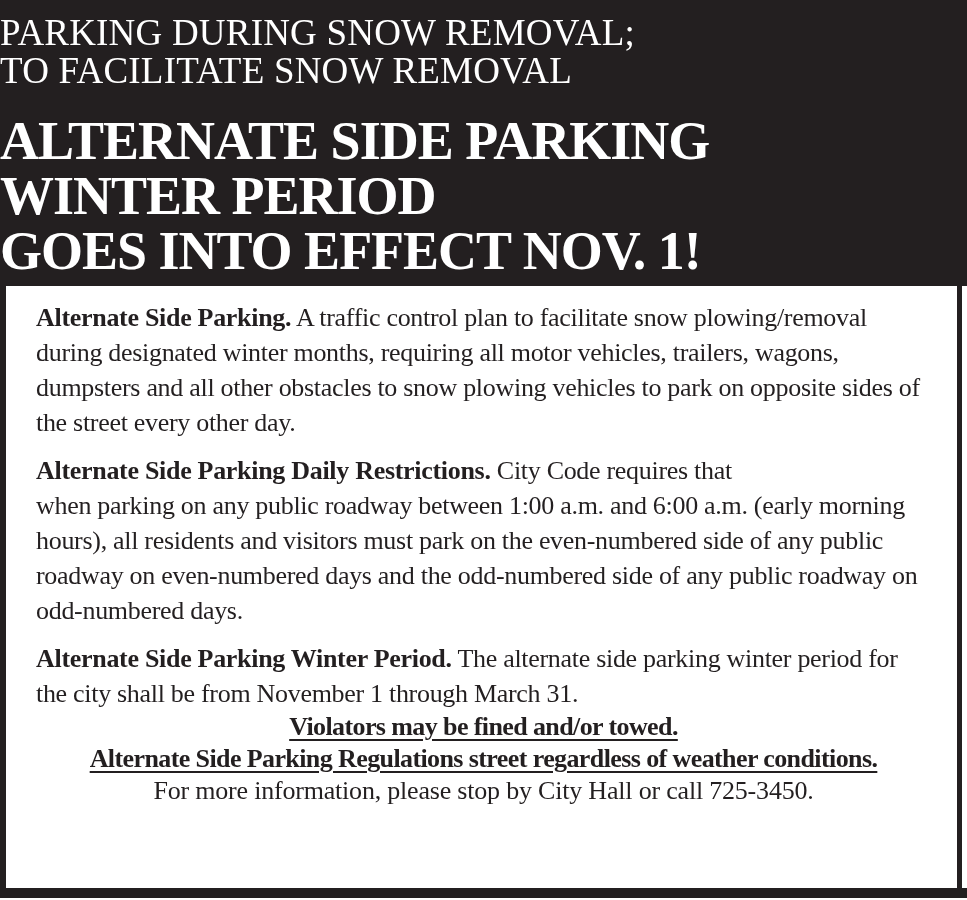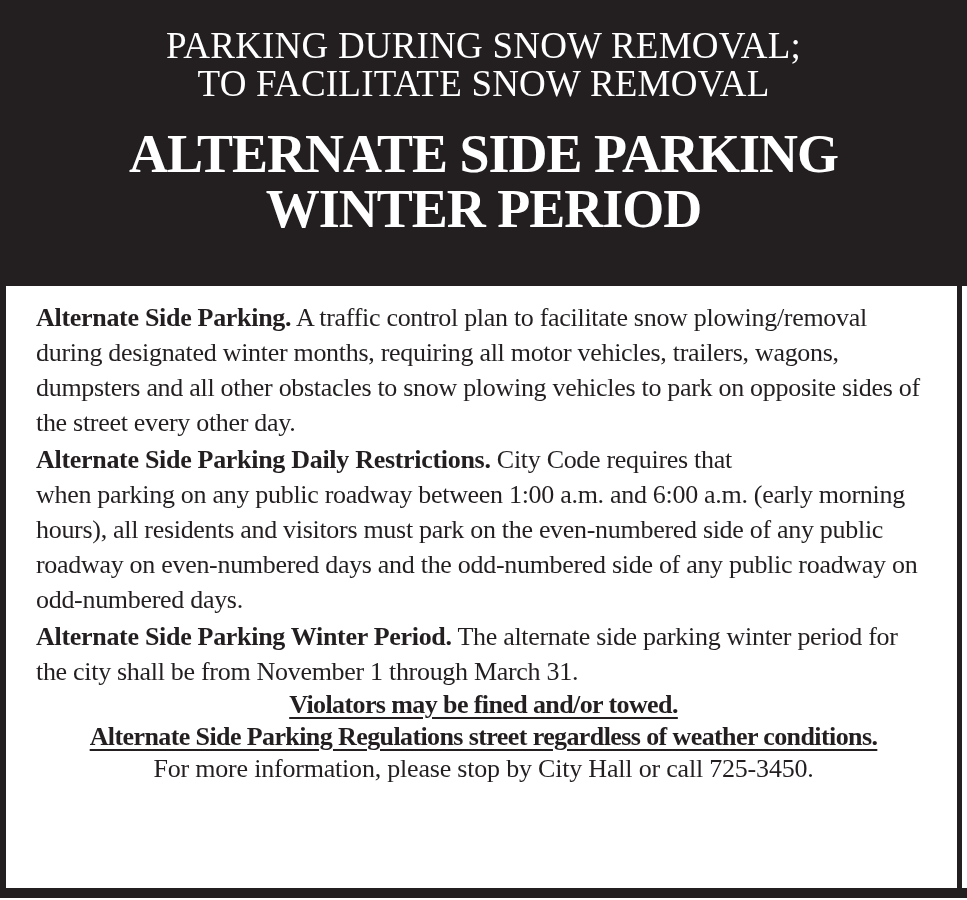--- a/index.html
+++ b/index.html
@@ -8,35 +8,35 @@
   body { width:967px; height:900px; font-family:"Liberation Serif","DejaVu Serif",serif; }
 
   .poster{
     position:relative; width:967px; height:900px;
     background:var(--paper); color:var(--ink); overflow:hidden;
   }
 
   
   .masthead{
     position:absolute; top:0; left:0; width:967px; height:286px;
-    background:var(--ink); color:#ffffff; text-align:center; padding-top:27px;
+    background:var(--ink); color:#ffffff; padding-top:14px;
   }
   .kicker{ font-size:37px; line-height:38px; font-weight:normal; letter-spacing:0.2px; }
   .headline{ margin-top:24px; font-weight:bold; font-size:54px; line-height:55px; letter-spacing:-1px; }
   .headline div{ white-space:nowrap; }
 
   
   .sheet{
     position:absolute; top:286px; left:0; width:962px; height:602px;
     background:var(--paper);
     border-left:6px solid var(--ink); border-right:5px solid var(--ink);
     padding:14px 26px 0 30px;
   }
   .para{ font-size:26px; line-height:35px; letter-spacing:-0.3px; }
-  .para + .para{ margin-top:2px; }
+  .para + .para{ margin-top:13px; }
   .para .lead{ font-weight:bold;text-align:center; }
 
   .footnotes{ margin-top:0; text-align:center; }
   .notice-line{ display:flex; justify-content:center; font-size:26px; line-height:32px; }
   .bold-underline{
     font-weight:bold; white-space:nowrap; letter-spacing:-0.6px;
     text-decoration:underline; text-decoration-thickness:2px; text-underline-offset:4px;
   }
   .italic-line{ font-style:italic; white-space:nowrap; letter-spacing:-0.2px; }
   .info-line{ white-space:nowrap; letter-spacing:-0.2px; }
@@ -51,20 +51,21 @@
 <body>
 
 <div class="poster">
 
   <header class="masthead">
     <div class="kicker">PARKING DURING SNOW REMOVAL;</div>
     <div class="kicker">TO FACILITATE SNOW REMOVAL</div>
     <h1 class="headline">
       <div>ALTERNATE SIDE PARKING</div>
       <div>WINTER PERIOD</div>
+      <div>GOES INTO EFFECT NOV. 1!</div>
     </h1>
   </header>
 
   <main class="sheet">
 
     <p class="para">
       <strong class="lead">Alternate Side Parking.</strong><span> A traffic control plan to facilitate snow plowing/removal during designated winter months, requiring all motor vehicles, trailers, wagons, dumpsters and all other obstacles to snow plowing vehicles to park on opposite sides of the street every other day.</span>
     </p>
 
     <p class="para">

